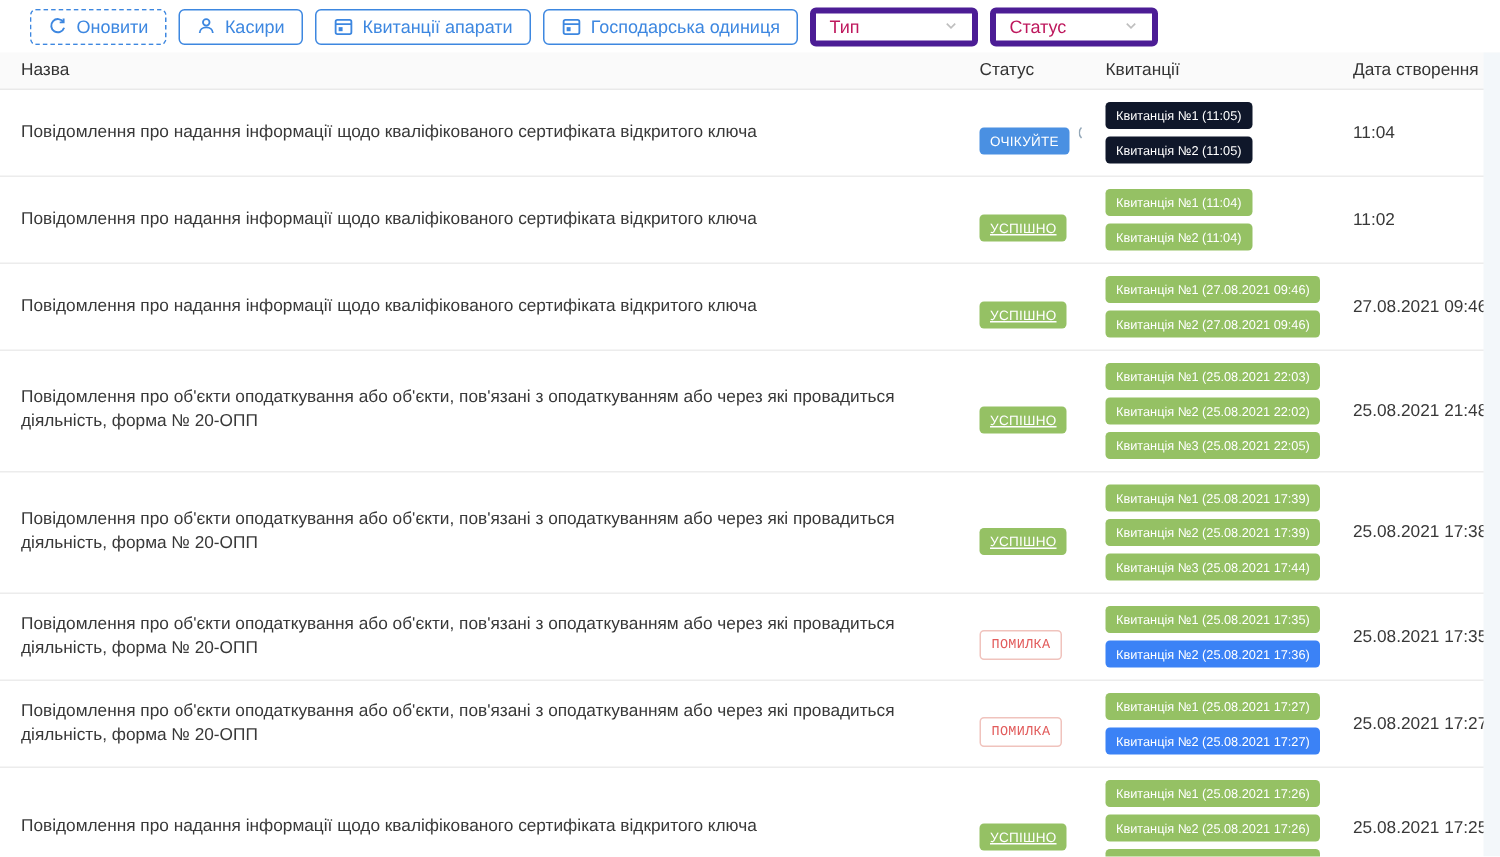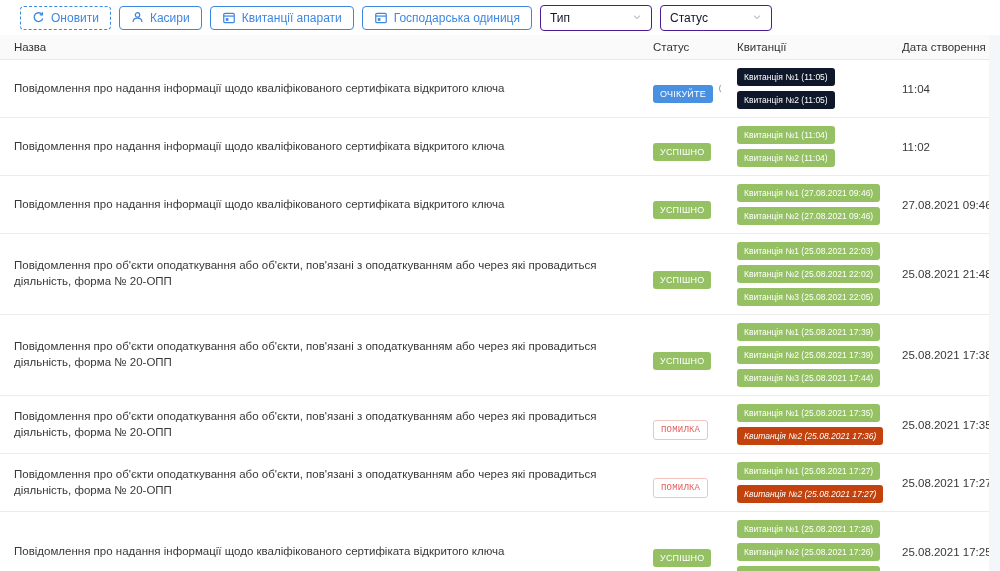--- a/index.html
+++ b/index.html
@@ -22,22 +22,22 @@
   .btn {
     display:inline-flex; align-items:center; gap:6px;
     border:1px solid #3d87e0; color:#3d87e0; background:#fff;
     border-radius:4px; padding:4px 11px; font-size:12px; line-height:14px;
     cursor:pointer; white-space:nowrap;
   }
   .btn.dashed { border-style:dashed; }
   .btn svg { display:block; }
   .select {
     display:inline-flex; align-items:center; justify-content:space-between;
-    width:112px; height:26px; border:1px solid #4c1d95; border-radius:4px;
-    padding:0 9px; color:#0f172a; font-size:12px; background:#fff; cursor:pointer;
+    width:112px; height:26px; border:4px solid #4c1d95; border-radius:4px;
+    padding:0 9px; color:#be185d; font-size:12px; background:#fff; cursor:pointer;
   }
 
   
   .grid {
     display:grid; grid-template-columns:639px 84px 165px 1fr;
     padding-left:14px;
   }
   .thead {
     background:#fafafa; border-bottom:1px solid #e9e9e9;
     height:25px; align-items:center;
@@ -50,36 +50,36 @@
   .cell-name { font-size:11.5px; color:#383838; padding-right:20px; line-height:1.35; }
   .cell-status { display:flex; align-items:center; gap:6px; }
   .cell-receipts { display:flex; flex-direction:column; align-items:flex-start; gap:5px; }
   .cell-date { font-size:11.5px; color:#383838; white-space:nowrap; }
 
   .status {
     display:inline-block; font-size:9px; line-height:10px; letter-spacing:.2px;
     padding:4px 7px; border-radius:3px; white-space:nowrap;margin-top:11px;
   }
   .st-wait    { background:#4a90e2; color:#fff; }
-  .st-success { background:#95c164; color:#fff; }
+  .st-success { background:#95c164; color:#fff;text-decoration:underline; }
   .st-error   { background:#fff; color:#e25c5c; border:1px solid #f0c3bd;font-family:Liberation Mono, monospace; }
 
   .spinner {
     width:11px; height:11px; border-radius:50%;
     border:1.5px solid transparent; border-left-color:#93a7b8;
     display:inline-block;
   }
 
   .receipt {
     display:inline-block; font-size:8.5px; line-height:10px; color:#fff;
     padding:4px 7px; border-radius:3px; white-space:nowrap; cursor:pointer;
   }
   .rc-orange { background:#0f172a; }
   .rc-green  { background:#95c164; }
-  .rc-red    { background:#c2410c;font-style:italic; }
+  .rc-red    { background:#3b82f6; }
 </style>
 </head>
 <body>
 
 <div class="app">
 
   <div class="toolbar">
     <button class="btn dashed">
       <span>
         <svg width="13" height="13" viewBox="0 0 16 16" fill="none" stroke="#3d87e0" stroke-width="1.6">

